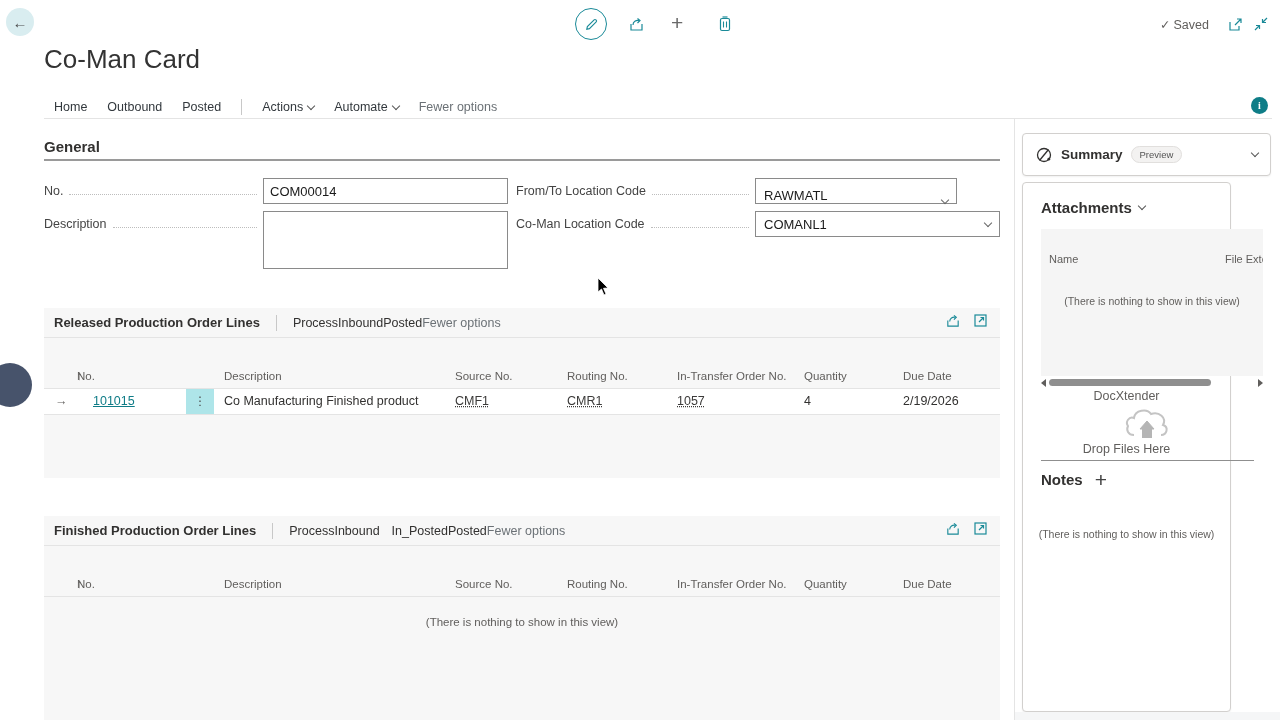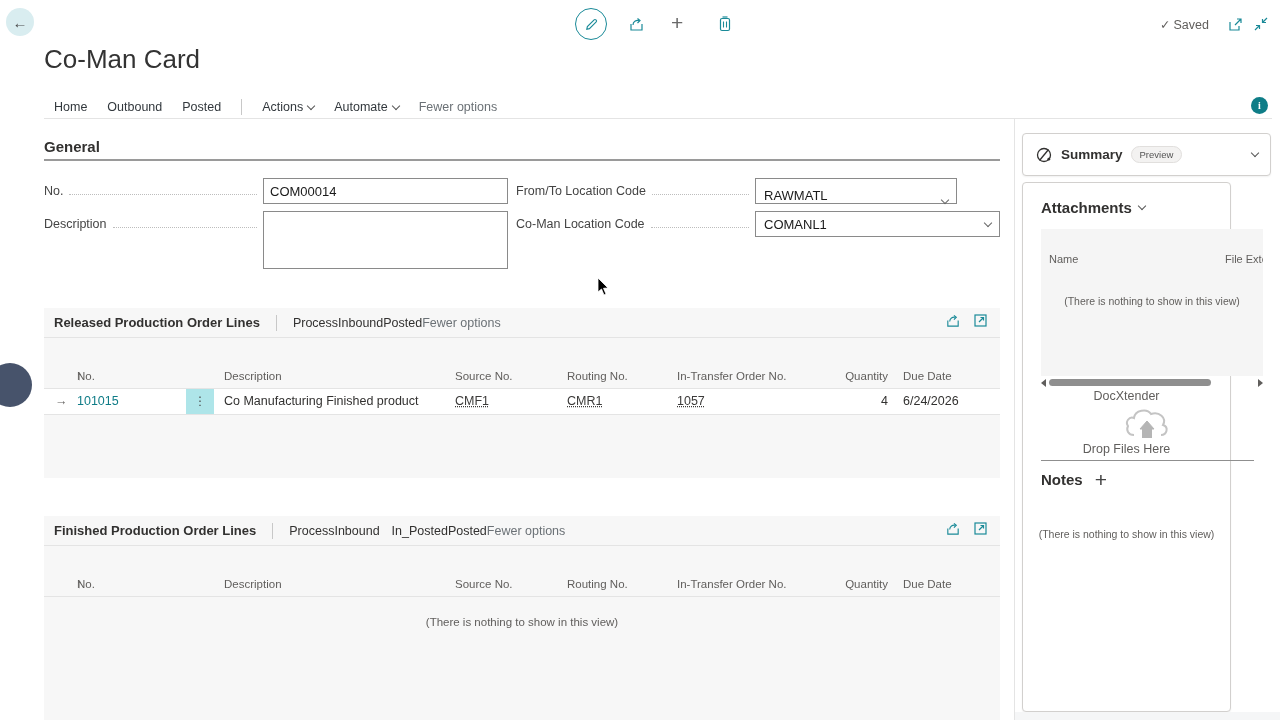--- a/index.html
+++ b/index.html
@@ -43,23 +43,23 @@
   .cols { position:absolute; top:55px; left:0; right:0; height:26px; border-bottom:1px solid #e4e4e4; font-size:11.5px; color:#605e5c; }
   .cols span { position:absolute; line-height:26px; }
   .grow { position:absolute; top:81px; left:0; right:0; height:26px; background:#fff; border-bottom:1px solid #e4e4e4; font-size:12.5px; }
   .grow > span, .grow > a { position:absolute; line-height:25px; }
   .c-arrow { left:11px; color:#605e5c; }
   .c-no { left:33px; }
   .c-desc { left:180px; }
   .c-src { left:411px; }
   .c-rte { left:523px; }
   .c-itr { left:633px; }
-  .c-qty { left:760px; width:84px; text-align:right; }
+  .c-qty { left:760px; width:84px; text-align:left; }
   .c-due { left:859px; }
-  .lnk { color:#0f7c87; cursor:pointer; }
+  .lnk { color:#0f7c87; text-decoration:underline; cursor:pointer;margin-left:16px; }
   .dlnk { color:#3b3a39; text-decoration:underline; text-decoration-style:dotted; cursor:pointer; }
   .ell-cell { position:absolute; left:142px; top:0; width:28px; height:25px; background:#aee5e9; display:flex; align-items:center; justify-content:center; color:#4a4a4a; font-size:12px; cursor:pointer; }
   .empty-msg { position:absolute; width:100%; text-align:center; font-size:11.5px; color:#605e5c; }
 
   
   .v-divider { left:1014px; top:118px; width:1px; height:602px; background:#e4e4e4; }
   .card { background:#fff; border:1px solid #d2d0ce; border-radius:4px; box-shadow:0 1px 2px rgba(0,0,0,.06); }
   .summary-card { left:1022px; top:133px; width:249px; height:43px; display:flex; align-items:center; padding:0 12px; cursor:pointer; }
   .summary-title { font-size:13.5px; font-weight:bold; margin-left:8px; }
   .badge { margin-left:8px; font-size:9.5px; color:#555; background:#f3f2f1; border:1px solid #e1dfdd; border-radius:9px; padding:2px 8px; }
@@ -231,21 +231,21 @@
       <span class="c-arrow">→</span>
       <a class="c-no lnk">101015</a>
       <span class="ell-cell">
           <span>⋮</span>
         </span>
       <span class="c-desc">Co Manufacturing Finished product</span>
       <a class="c-src dlnk">CMF1</a>
       <a class="c-rte dlnk">CMR1</a>
       <a class="c-itr dlnk">1057</a>
       <span class="c-qty">4</span>
-      <span class="c-due">6/24/2026</span>
+      <span class="c-due">2/19/2026</span>
     </div>
   </div>
 
   <div class="abs section" style="top:516px;height:204px;">
     <div class="sec-head">
       <span class="sec-title">Finished Production Order Lines</span>
       <span class="sec-sep"></span>
       <span class="sec-tabs">
         <span style="cursor:pointer;">Process</span>
         <span style="cursor:pointer;">Inbound</span>

